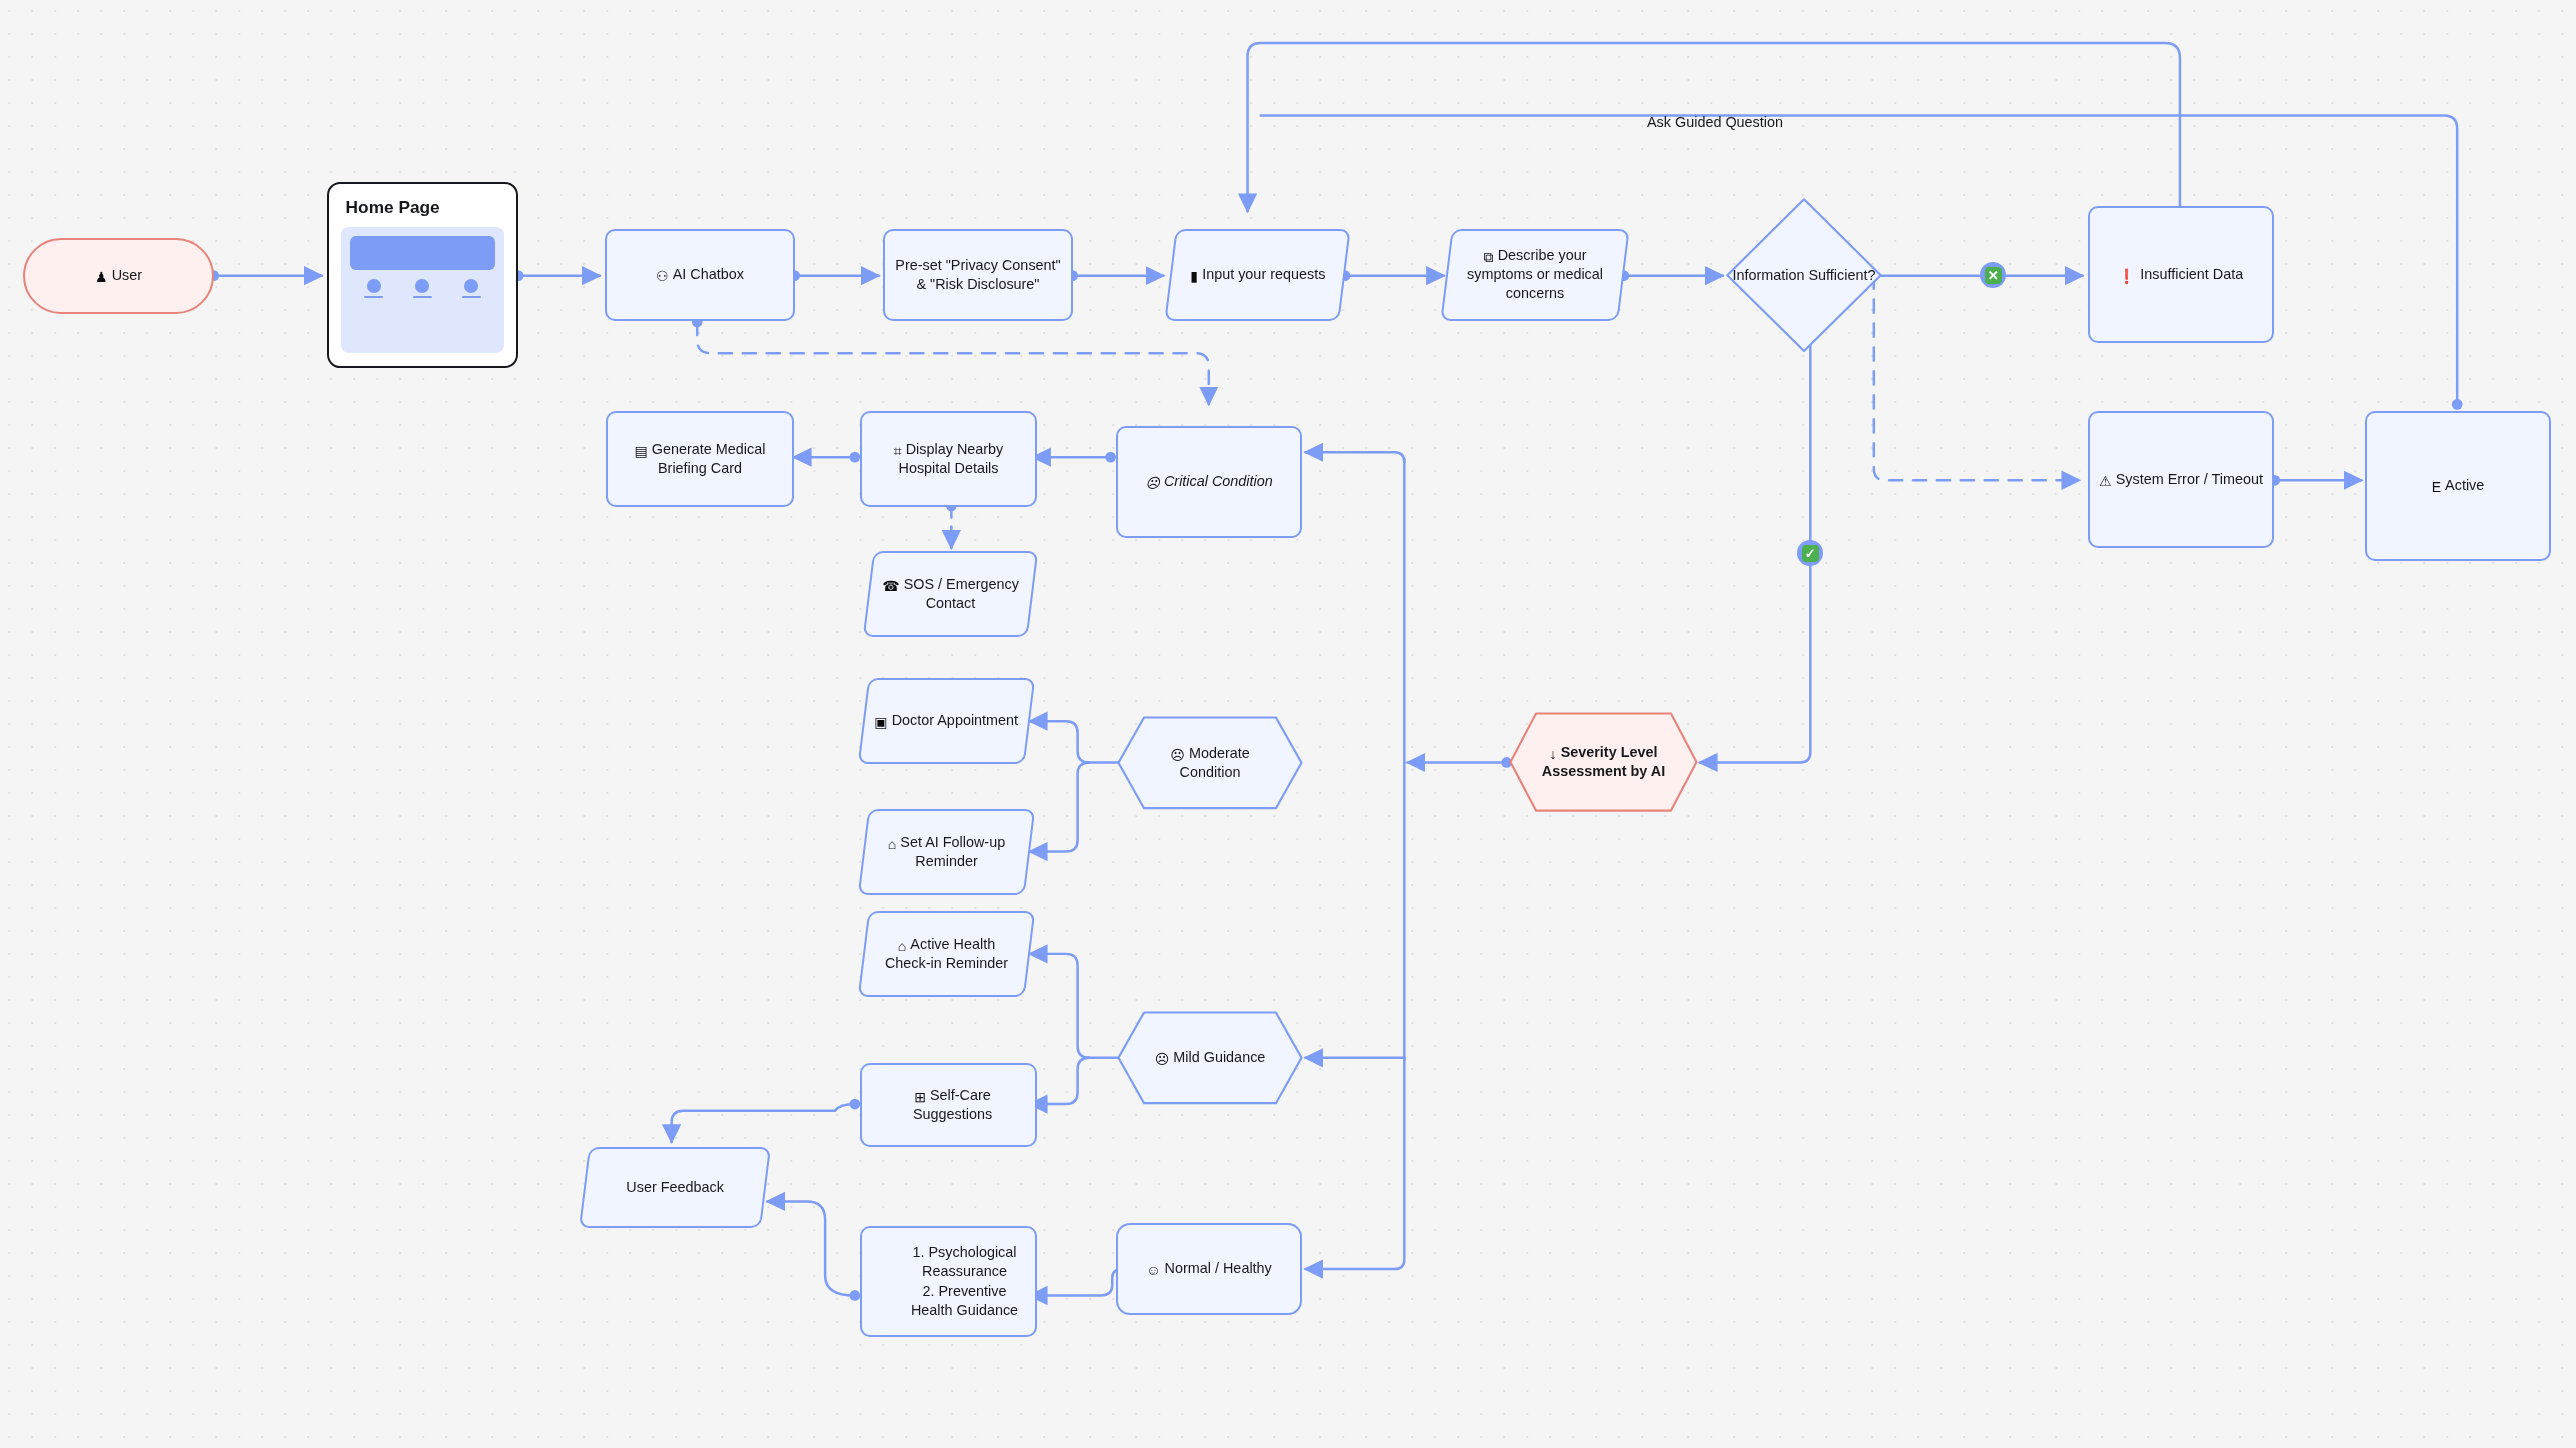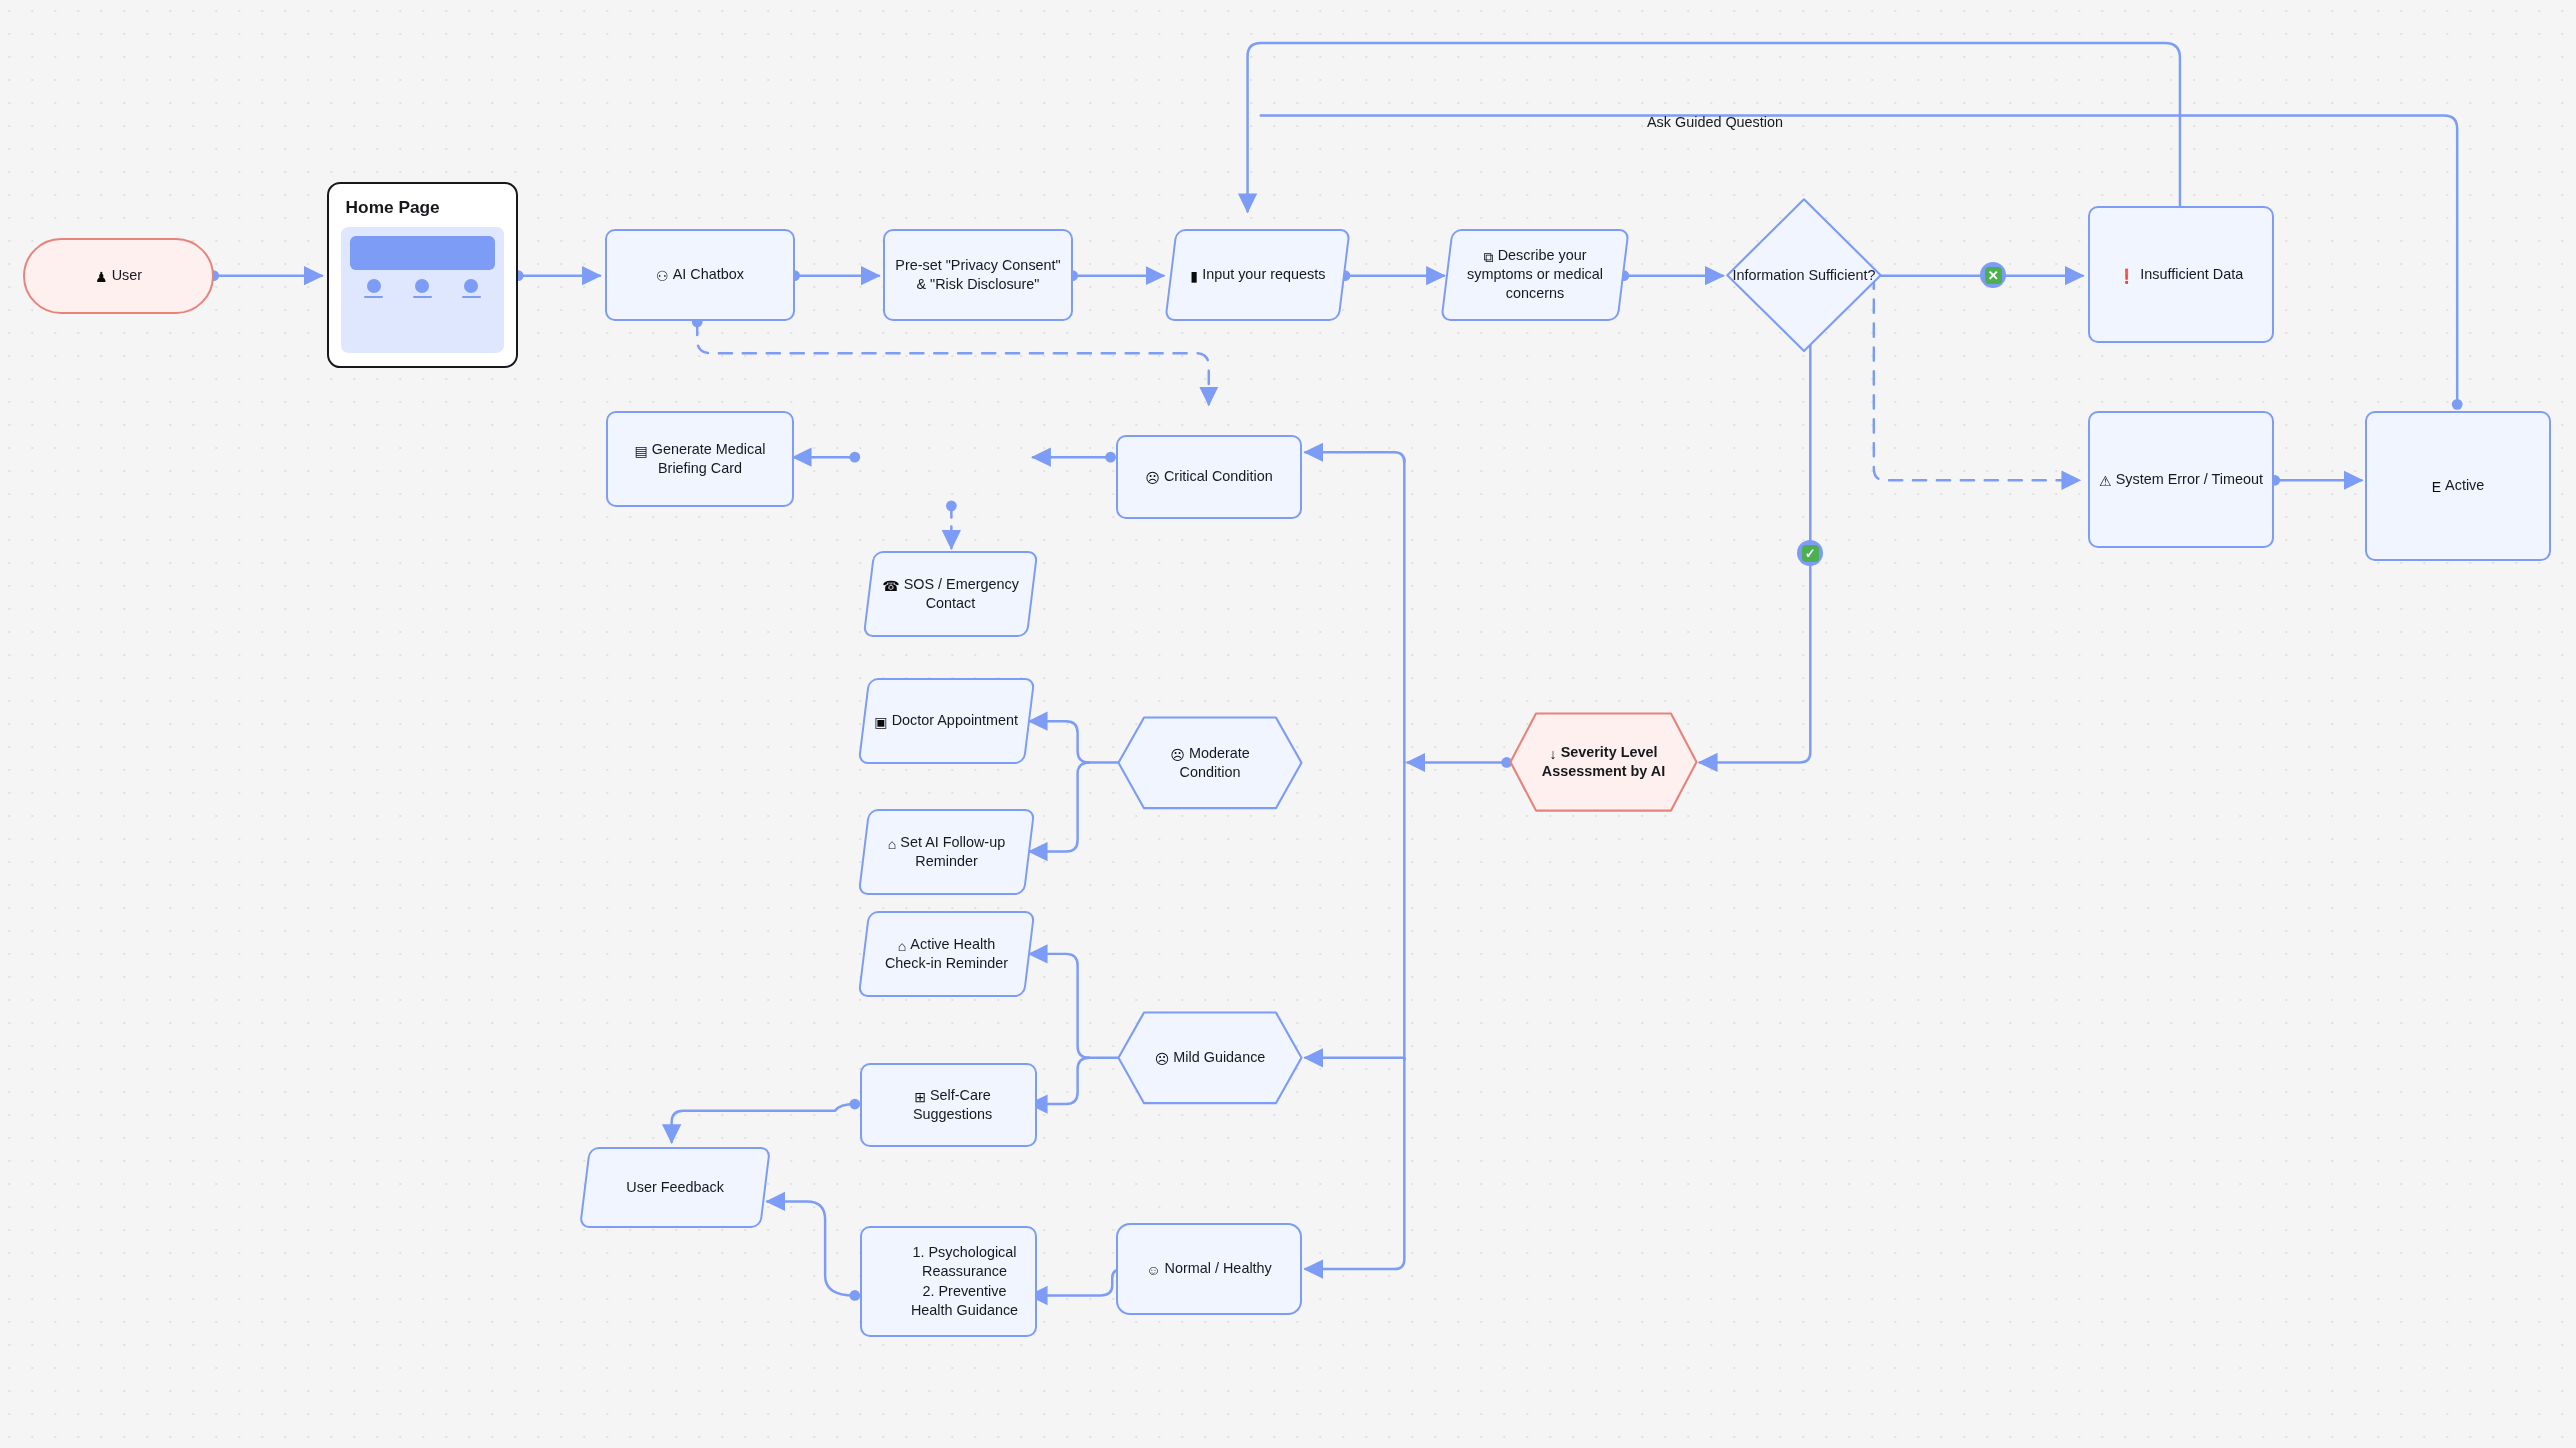--- a/index.html
+++ b/index.html
@@ -281,21 +281,21 @@
     <svg viewBox="0 0 232 124" preserveAspectRatio="none">
       <path d="M34,3 L198,3 L229,62 L198,121 L34,121 L3,62 Z" fill="#fdf0ef" stroke="#e8837c" stroke-width="2.6" stroke-linejoin="round"></path>
     </svg>
     <div class="hexlabel">
       <span>
         <span class="ico">↓</span><span>Severity Level Assessment by AI</span>
       </span>
     </div>
   </div>
 
-  <div class="node n-rect" style="left:1116px;top:435px;width:186px;height:84px;">
+  <div class="node n-rect" style="left:1116px;top:426px;width:186px;height:112px;font-style:italic;">
     <span class="lbl">
       <span class="ico">☹</span><span>Critical Condition</span>
     </span>
   </div>
 
   <div class="n-hex" style="left:1116px;top:715px;width:188px;height:96px;">
     <svg viewBox="0 0 228 116" preserveAspectRatio="none">
       <path d="M34,3 L194,3 L225,58 L194,113 L34,113 L3,58 Z" fill="#f0f5ff" stroke="#7c9cf5" stroke-width="2.6" stroke-linejoin="round"></path>
     </svg>
     <div class="hexlabel">
@@ -315,20 +315,25 @@
       </span>
     </div>
   </div>
 
   <div class="node n-rect" style="left:1116px;top:1223px;width:186px;height:92px;border-radius:14px;">
     <span class="lbl">
       <span class="ico">☺</span><span>Normal / Healthy</span>
     </span>
   </div>
 
+  <div class="node n-rect" style="left:860px;top:411px;width:177px;height:96px;">
+    <span class="lbl">
+      <span class="ico">⌗</span><span>Display Nearby Hospital Details</span>
+    </span>
+  </div>
 
   <div class="node n-rect" style="left:606px;top:411px;width:188px;height:96px;">
     <span class="lbl">
       <span class="ico">▤</span><span>Generate Medical Briefing Card</span>
     </span>
   </div>
 
   <div class="node n-para" style="left:868px;top:551px;width:165px;height:86px;">
     <span class="lbl">
       <span class="ico">☎</span><span>SOS / Emergency Contact</span>

